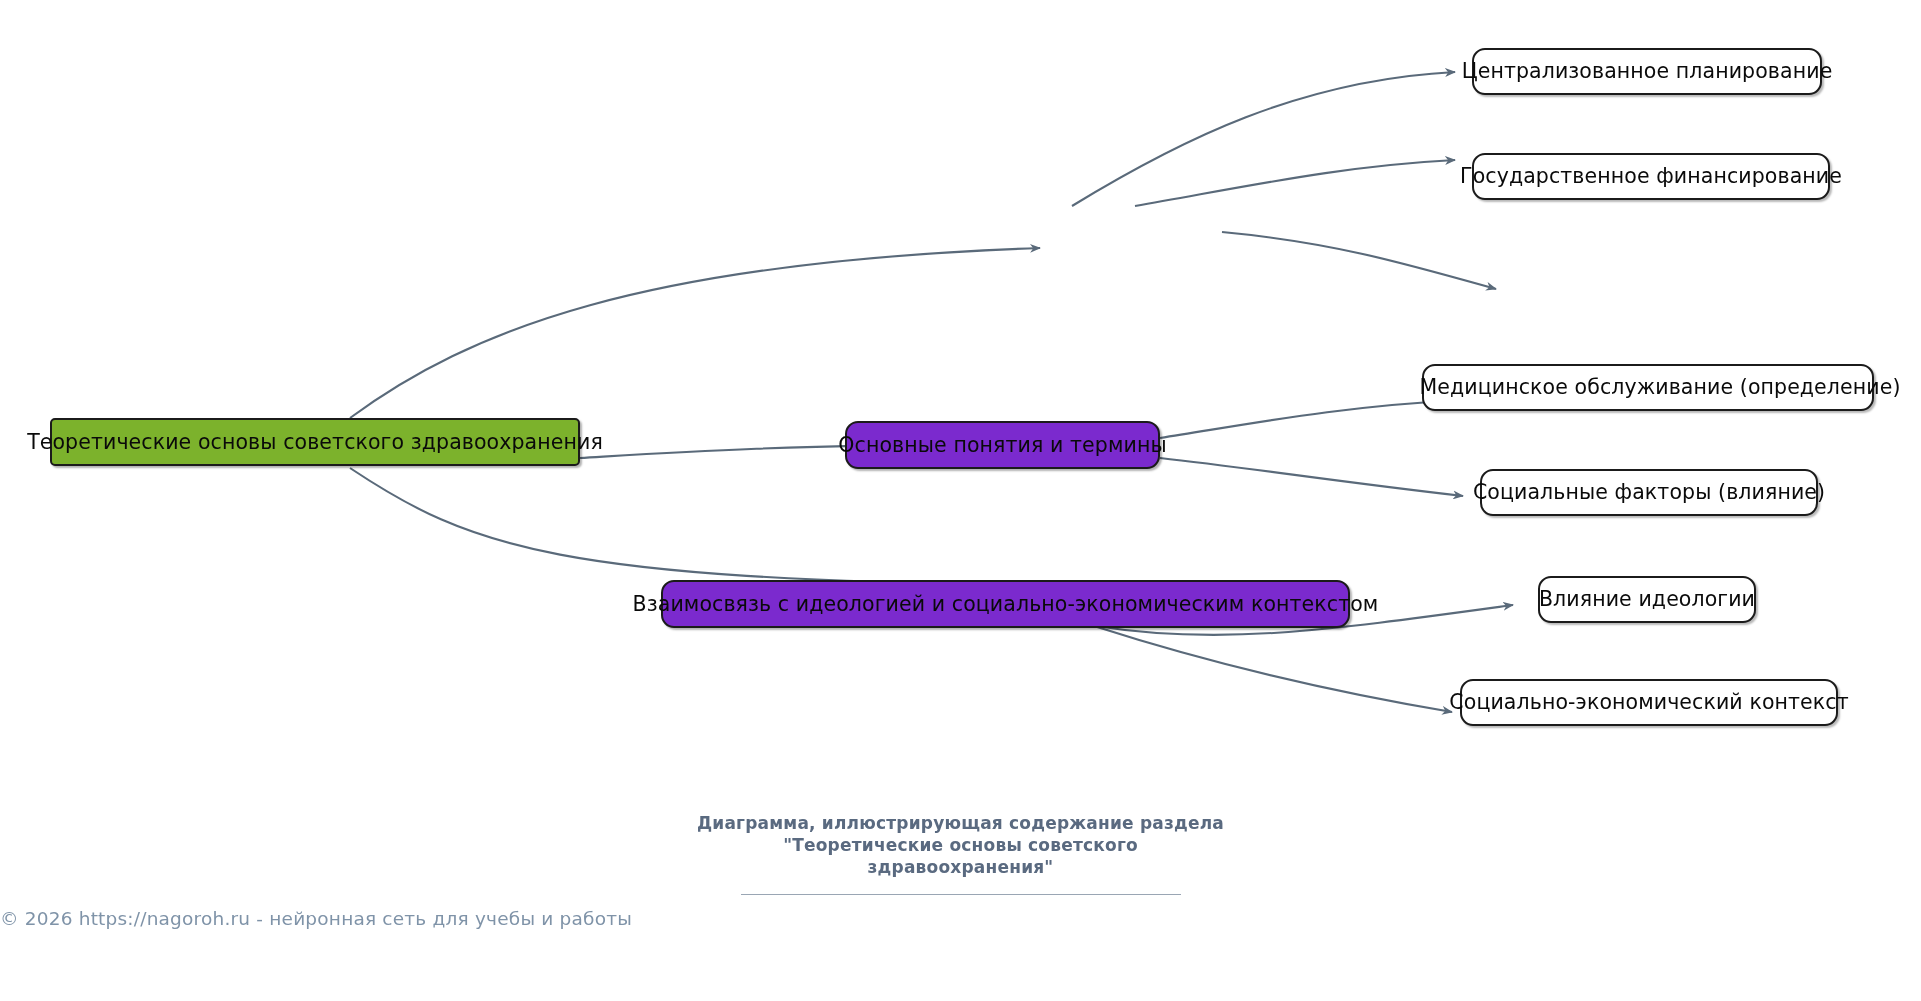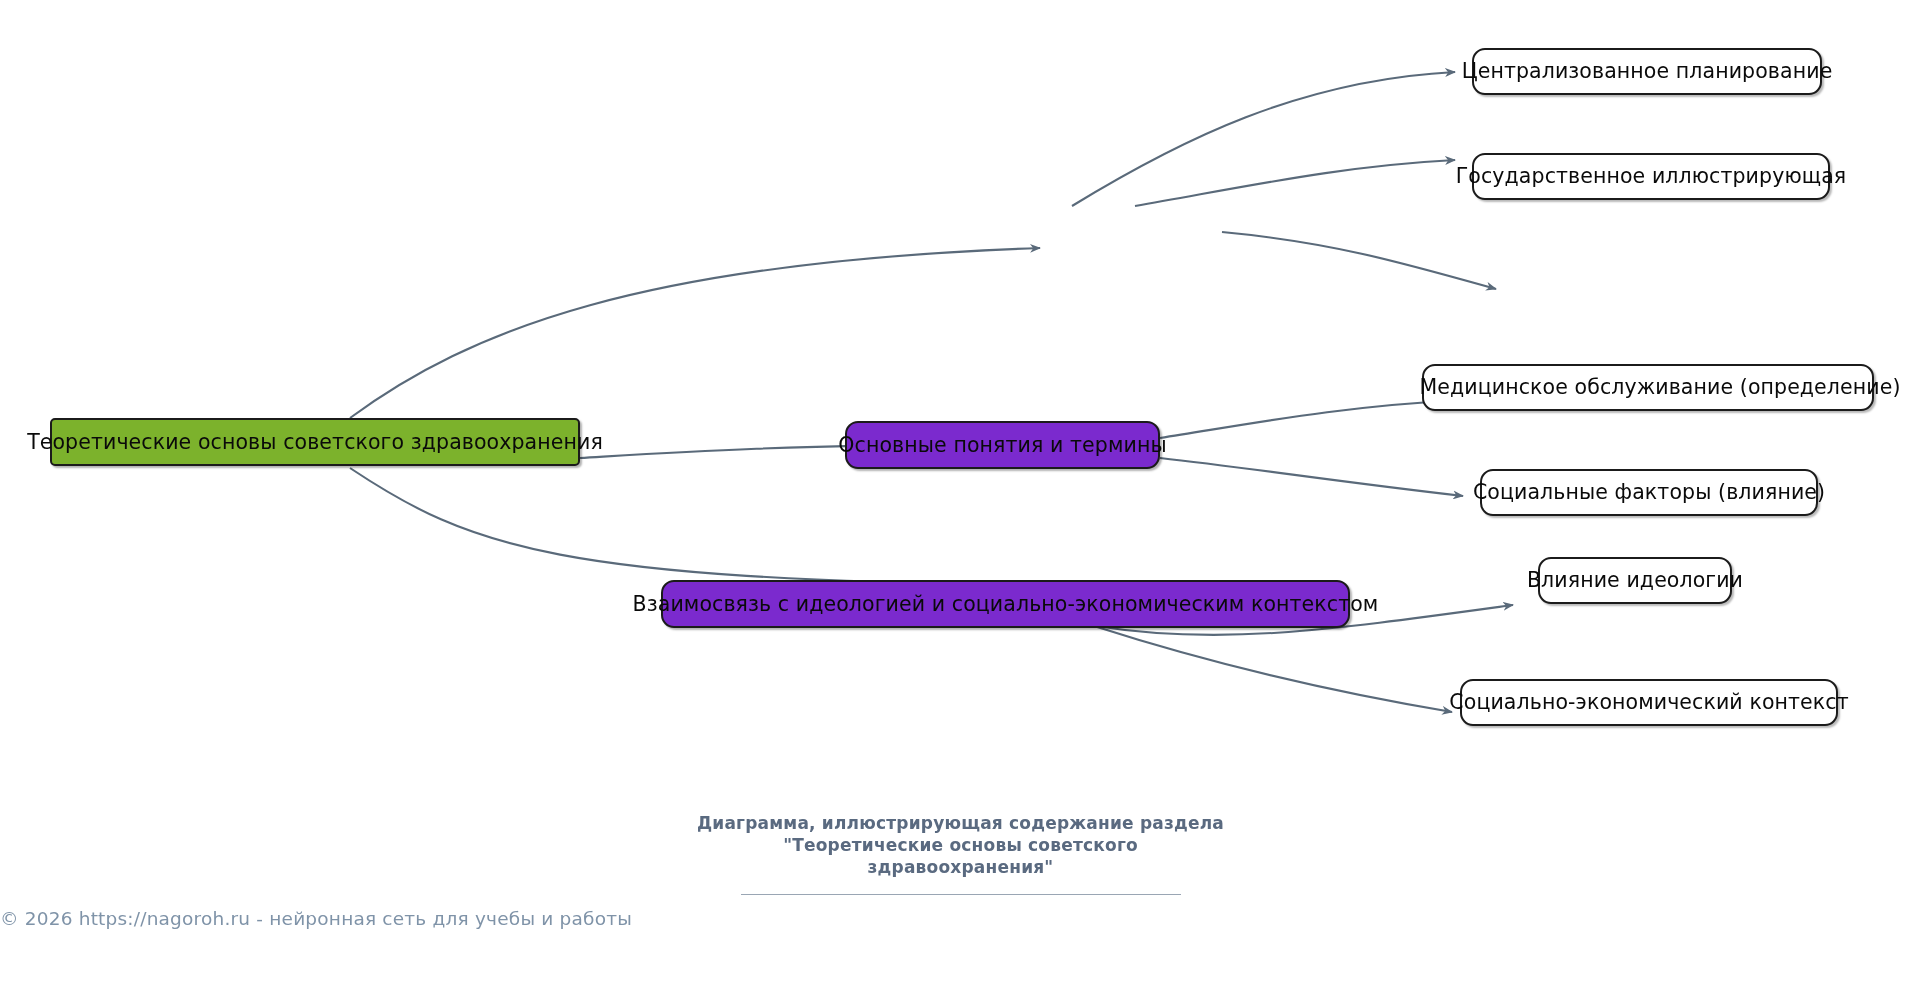--- a/index.html
+++ b/index.html
@@ -140,41 +140,41 @@
   <div class="node node-root" style="left:50px; top:418px; width:530px; height:48px;">
     <span>Теоретические основы советского здравоохранения</span>
   </div>
 
 
   <div class="node node-leaf" style="left:1472px; top:48px; width:350px; height:47px;">
     <span>Централизованное планирование</span>
   </div>
 
   <div class="node node-leaf" style="left:1472px; top:153px; width:358px; height:47px;">
-    <span>Государственное иллюстрирующая</span>
+    <span>Государственное финансирование</span>
   </div>
 
 
   <div class="node node-branch" style="left:845px; top:421px; width:315px; height:48px;">
     <span>Основные понятия и термины</span>
   </div>
 
   <div class="node node-leaf" style="left:1422px; top:364px; width:452px; height:47px;padding-left:24px;">
     <span>Медицинское обслуживание (определение)</span>
   </div>
 
   <div class="node node-leaf" style="left:1480px; top:469px; width:338px; height:47px;">
     <span>Социальные факторы (влияние)</span>
   </div>
 
   <div class="node node-branch" style="left:661px; top:580px; width:689px; height:48px;">
     <span>Взаимосвязь с идеологией и социально-экономическим контекстом</span>
   </div>
 
-  <div class="node node-leaf" style="left:1538px; top:557px; width:194px; height:47px;">
+  <div class="node node-leaf" style="left:1538px; top:576px; width:218px; height:47px;">
     <span>Влияние идеологии</span>
   </div>
 
   <div class="node node-leaf" style="left:1460px; top:679px; width:378px; height:47px;">
     <span>Социально-экономический контекст</span>
   </div>
 
   <div id="caption-block">
     <div class="caption-line">Диаграмма, иллюстрирующая содержание раздела</div>
     <div class="caption-line">"Теоретические основы советского</div>

